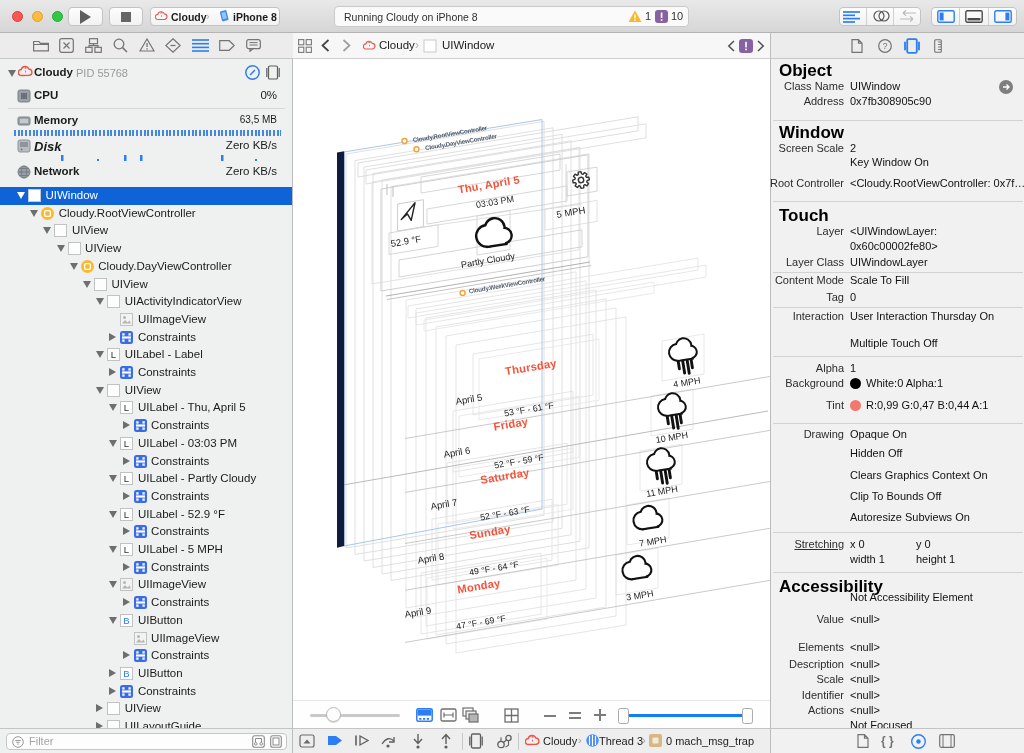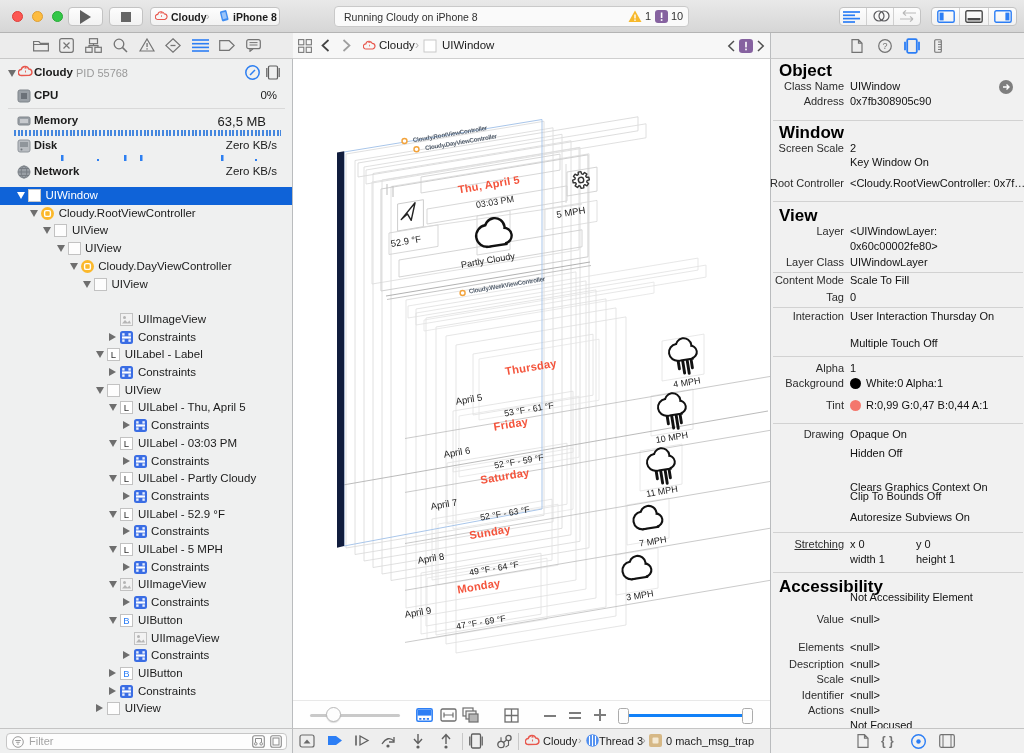--- a/index.html
+++ b/index.html
@@ -247,29 +247,29 @@
     </svg>
   <div class="txt" style="left:34px;top:89px;font-size:11.5px;font-weight:bold;color:#1b1b1b;">CPU</div>
   <div class="txt" style="right:15px;top:89px;font-size:11.5px;color:#1b1b1b;">0%</div>
   <div class="abs" style="left:8px;top:108px;width:277px;height:1px;background:#d9d9d9;"></div>
 
   <svg class="abs" style="left:17px;top:114px" width="14" height="14">
       <rect x="1" y="3" width="12" height="8" rx="1.5" fill="#9aa0a6" stroke="#7f858b"></rect>
       <rect x="3" y="5" width="8" height="4" fill="#c7cace"></rect>
     </svg>
   <div class="txt" style="left:34px;top:114px;font-size:11.5px;font-weight:bold;color:#1b1b1b;">Memory</div>
-  <div class="txt" style="right:26px;top:114px;font-size:13px;color:#1b1b1b;">63,5 MB</div>
+  <div class="txt" style="right:15px;top:114px;font-size:10px;color:#1b1b1b;">63,5 MB</div>
   <div class="abs" style="left:14px;top:130px;width:267px;height:6px;background:repeating-linear-gradient(90deg,#4587de 0px,#4587de 2px,#eff0f0 2px,#eff0f0 3.7px);"></div>
 
   <svg class="abs" style="left:17px;top:139px" width="14" height="14">
       <rect x="1" y="1" width="12" height="12" rx="2" fill="#b9bdc2" stroke="#8f959b"></rect>
       <rect x="3" y="3" width="8" height="5" fill="#8f959b"></rect>
       <circle cx="4.5" cy="10.5" r="1" fill="#72777d"></circle>
     </svg>
-  <div class="txt" style="left:34px;top:139px;font-size:11px;font-weight:bold;color:#1b1b1b;">Disk</div>
+  <div class="txt" style="left:34px;top:139px;font-size:13px;font-weight:bold;color:#1b1b1b;font-style:italic;">Disk</div>
   <div class="txt" style="right:15px;top:139px;font-size:11.5px;color:#1b1b1b;">Zero KB/s</div>
   <svg class="abs" style="left:0px;top:154px" width="292" height="8">
     <g fill="#2d7ff1">
         <rect x="61" y="1" width="2.5" height="6"></rect>
         <rect x="97" y="5" width="2" height="2"></rect>
         <rect x="124" y="1" width="2.5" height="6"></rect>
         <rect x="140" y="1" width="2.5" height="6"></rect>
         <rect x="221" y="1" width="2.5" height="6"></rect>
         <rect x="255" y="5" width="2" height="2"></rect>
       </g>
@@ -319,20 +319,27 @@
       </svg>
       <div class="tlabel" style="left:98.3px">Cloudy.DayViewController</div>
     </div>
 <div class="trow" style="top:275.5px;">
       <div class="tri trid" style="left:83.0px;border-top-color:#6e6e6e;"></div>
       <svg class="ticon" style="left:94.0px">
         <rect x="0.5" y="0.5" width="12" height="12" fill="#fdfdfd" stroke="#c2c2c2"></rect>
       </svg>
       <div class="tlabel" style="left:111.5px">UIView</div>
     </div>
+<div class="trow" style="top:293.2px;">
+      <div class="tri trid" style="left:96.2px;border-top-color:#6e6e6e;"></div>
+      <svg class="ticon" style="left:107.2px">
+        <rect x="0.5" y="0.5" width="12" height="12" fill="#fdfdfd" stroke="#c2c2c2"></rect>
+      </svg>
+      <div class="tlabel" style="left:124.7px">UIActivityIndicatorView</div>
+    </div>
 <div class="trow" style="top:310.9px;">
       <svg class="ticon" style="left:120.4px">
         <rect x="0.5" y="0.5" width="12" height="12" fill="#f2f2f2" stroke="#c2c2c2"></rect>
         <circle cx="4.5" cy="4.5" r="1.5" fill="#b5b5b5"></circle>
         <path d="M2,10.5 l3,-3.5 l2.5,2.5 l2,-2 l1.5,3 z" fill="#b5b5b5"></path>
       </svg>
       <div class="tlabel" style="left:137.9px">UIImageView</div>
     </div>
 <div class="trow" style="top:328.6px;">
       <div class="tri trir" style="left:109.4px;border-left-color:#6e6e6e;"></div>
@@ -541,20 +548,27 @@
         <rect x="8.4" y="8.4" width="2.4" height="2.4" fill="#fff" opacity="0.9"></rect>
       </svg>
       <div class="tlabel" style="left:137.9px">Constraints</div>
     </div>
 <div class="trow" style="top:700.3px;">
       <div class="tri trir" style="left:96.2px;border-left-color:#6e6e6e;"></div>
       <svg class="ticon" style="left:107.2px">
         <rect x="0.5" y="0.5" width="12" height="12" fill="#fdfdfd" stroke="#c2c2c2"></rect>
       </svg>
       <div class="tlabel" style="left:124.7px">UIView</div>
+    </div>
+<div class="trow" style="top:718.0px;">
+      <div class="tri trir" style="left:96.2px;border-left-color:#6e6e6e;"></div>
+      <svg class="ticon" style="left:107.2px">
+        <rect x="0.5" y="0.5" width="12" height="12" fill="#fdfdfd" stroke="#c2c2c2"></rect>
+      </svg>
+      <div class="tlabel" style="left:124.7px">UILayoutGuide</div>
     </div>
 </div>
 <div class="abs" id="canvas">
     <svg class="abs" style="left:0;top:0" width="477" height="728" viewBox="0 0 477 728">
       <g transform="translate(-293,0)">
         <polygon points="346,154.0 544,121.3 544,515.3 346,548.0" fill="none" stroke="#dcdcdc" stroke-width="0.9"></polygon>
 <polygon points="355,160.5 553,127.8 553,521.8 355,554.5" fill="none" stroke="#dcdcdc" stroke-width="0.9"></polygon>
 <polygon points="364,167.0 562,134.3 562,528.3 364,561.0" fill="none" stroke="#dcdcdc" stroke-width="0.9"></polygon>
 <polygon points="373,173.5 571,140.8 571,534.8 373,567.5" fill="none" stroke="#dcdcdc" stroke-width="0.9"></polygon>
 <polygon points="382,180.0 580,147.3 580,541.3 382,574.0" fill="none" stroke="#dcdcdc" stroke-width="0.9"></polygon>
@@ -739,21 +753,21 @@
   <div class="ilabel" style="top:95px;">Address</div>
   <div class="ival" style="top:95px;">0x7fb308905c90</div>
   <div class="isep" style="top:120px;"></div>
   <div class="ihead" style="top:122.5px;">Window</div>
   <div class="ilabel" style="top:141.5px;">Screen Scale</div>
   <div class="ival" style="top:141.5px;">2</div>
   <div class="ival" style="top:156px;">Key Window On</div>
   <div class="ilabel" style="top:177px;">Root Controller</div>
   <div class="ival" style="top:177px;">&lt;Cloudy.RootViewController: 0x7f…</div>
   <div class="isep" style="top:201px;"></div>
-  <div class="ihead" style="top:206px;">View</div>
+  <div class="ihead" style="top:206px;">Touch</div>
   <div class="ilabel" style="top:225px;">Layer</div>
   <div class="ival" style="top:225px;">&lt;UIWindowLayer:</div>
   <div class="ival" style="top:239.5px;">0x60c00002fe80&gt;</div>
   <div class="ilabel" style="top:256px;">Layer Class</div>
   <div class="ival" style="top:256px;">UIWindowLayer</div>
   <div class="isep" style="top:272px;"></div>
   <div class="ilabel" style="top:274px;">Content Mode</div>
   <div class="ival" style="top:274px;">Scale To Fill</div>
   <div class="ilabel" style="top:291px;">Tag</div>
   <div class="ival" style="top:291px;">0</div>
@@ -765,21 +779,21 @@
   <div class="ilabel" style="top:362px;">Alpha</div>
   <div class="ival" style="top:362px;">1</div>
   <div class="ilabel" style="top:377px;">Background</div>
   <div class="ival" style="top:377px;text-align:right;"><span style="display:inline-block;width:11px;height:11px;border-radius:50%;background:#000;vertical-align:-2px;margin-right:5px;"></span>White:0 Alpha:1</div>
   <div class="ilabel" style="top:398.5px;">Tint</div>
   <div class="ival" style="top:398.5px;"><span style="display:inline-block;width:11px;height:11px;border-radius:50%;background:#f4776d;vertical-align:-2px;margin-right:5px;"></span>R:0,99 G:0,47 B:0,44 A:1</div>
   <div class="isep" style="top:423px;"></div>
   <div class="ilabel" style="top:427.5px;">Drawing</div>
   <div class="ival" style="top:427.5px;">Opaque On</div>
   <div class="ival" style="top:446.5px;">Hidden Off</div>
-  <div class="ival" style="top:469px;margin-top:12px;">Clears Graphics Context On</div>
+  <div class="ival" style="top:469px;">Clears Graphics Context On</div>
   <div class="ival" style="top:490px;">Clip To Bounds Off</div>
   <div class="ival" style="top:511px;">Autoresize Subviews On</div>
   <div class="isep" style="top:532px;"></div>
   <div class="ilabel" style="top:538px;text-decoration:underline;">Stretching</div>
   <div class="ival" style="top:538px;">x 0</div>
   <div class="ival" style="top:538px;left:145px;">y 0</div>
   <div class="ival" style="top:553px;">width 1</div>
   <div class="ival" style="top:553px;left:145px;">height 1</div>
   <div class="isep" style="top:572px;"></div>
   <div class="ihead" style="top:577px;">Accessibility</div>

